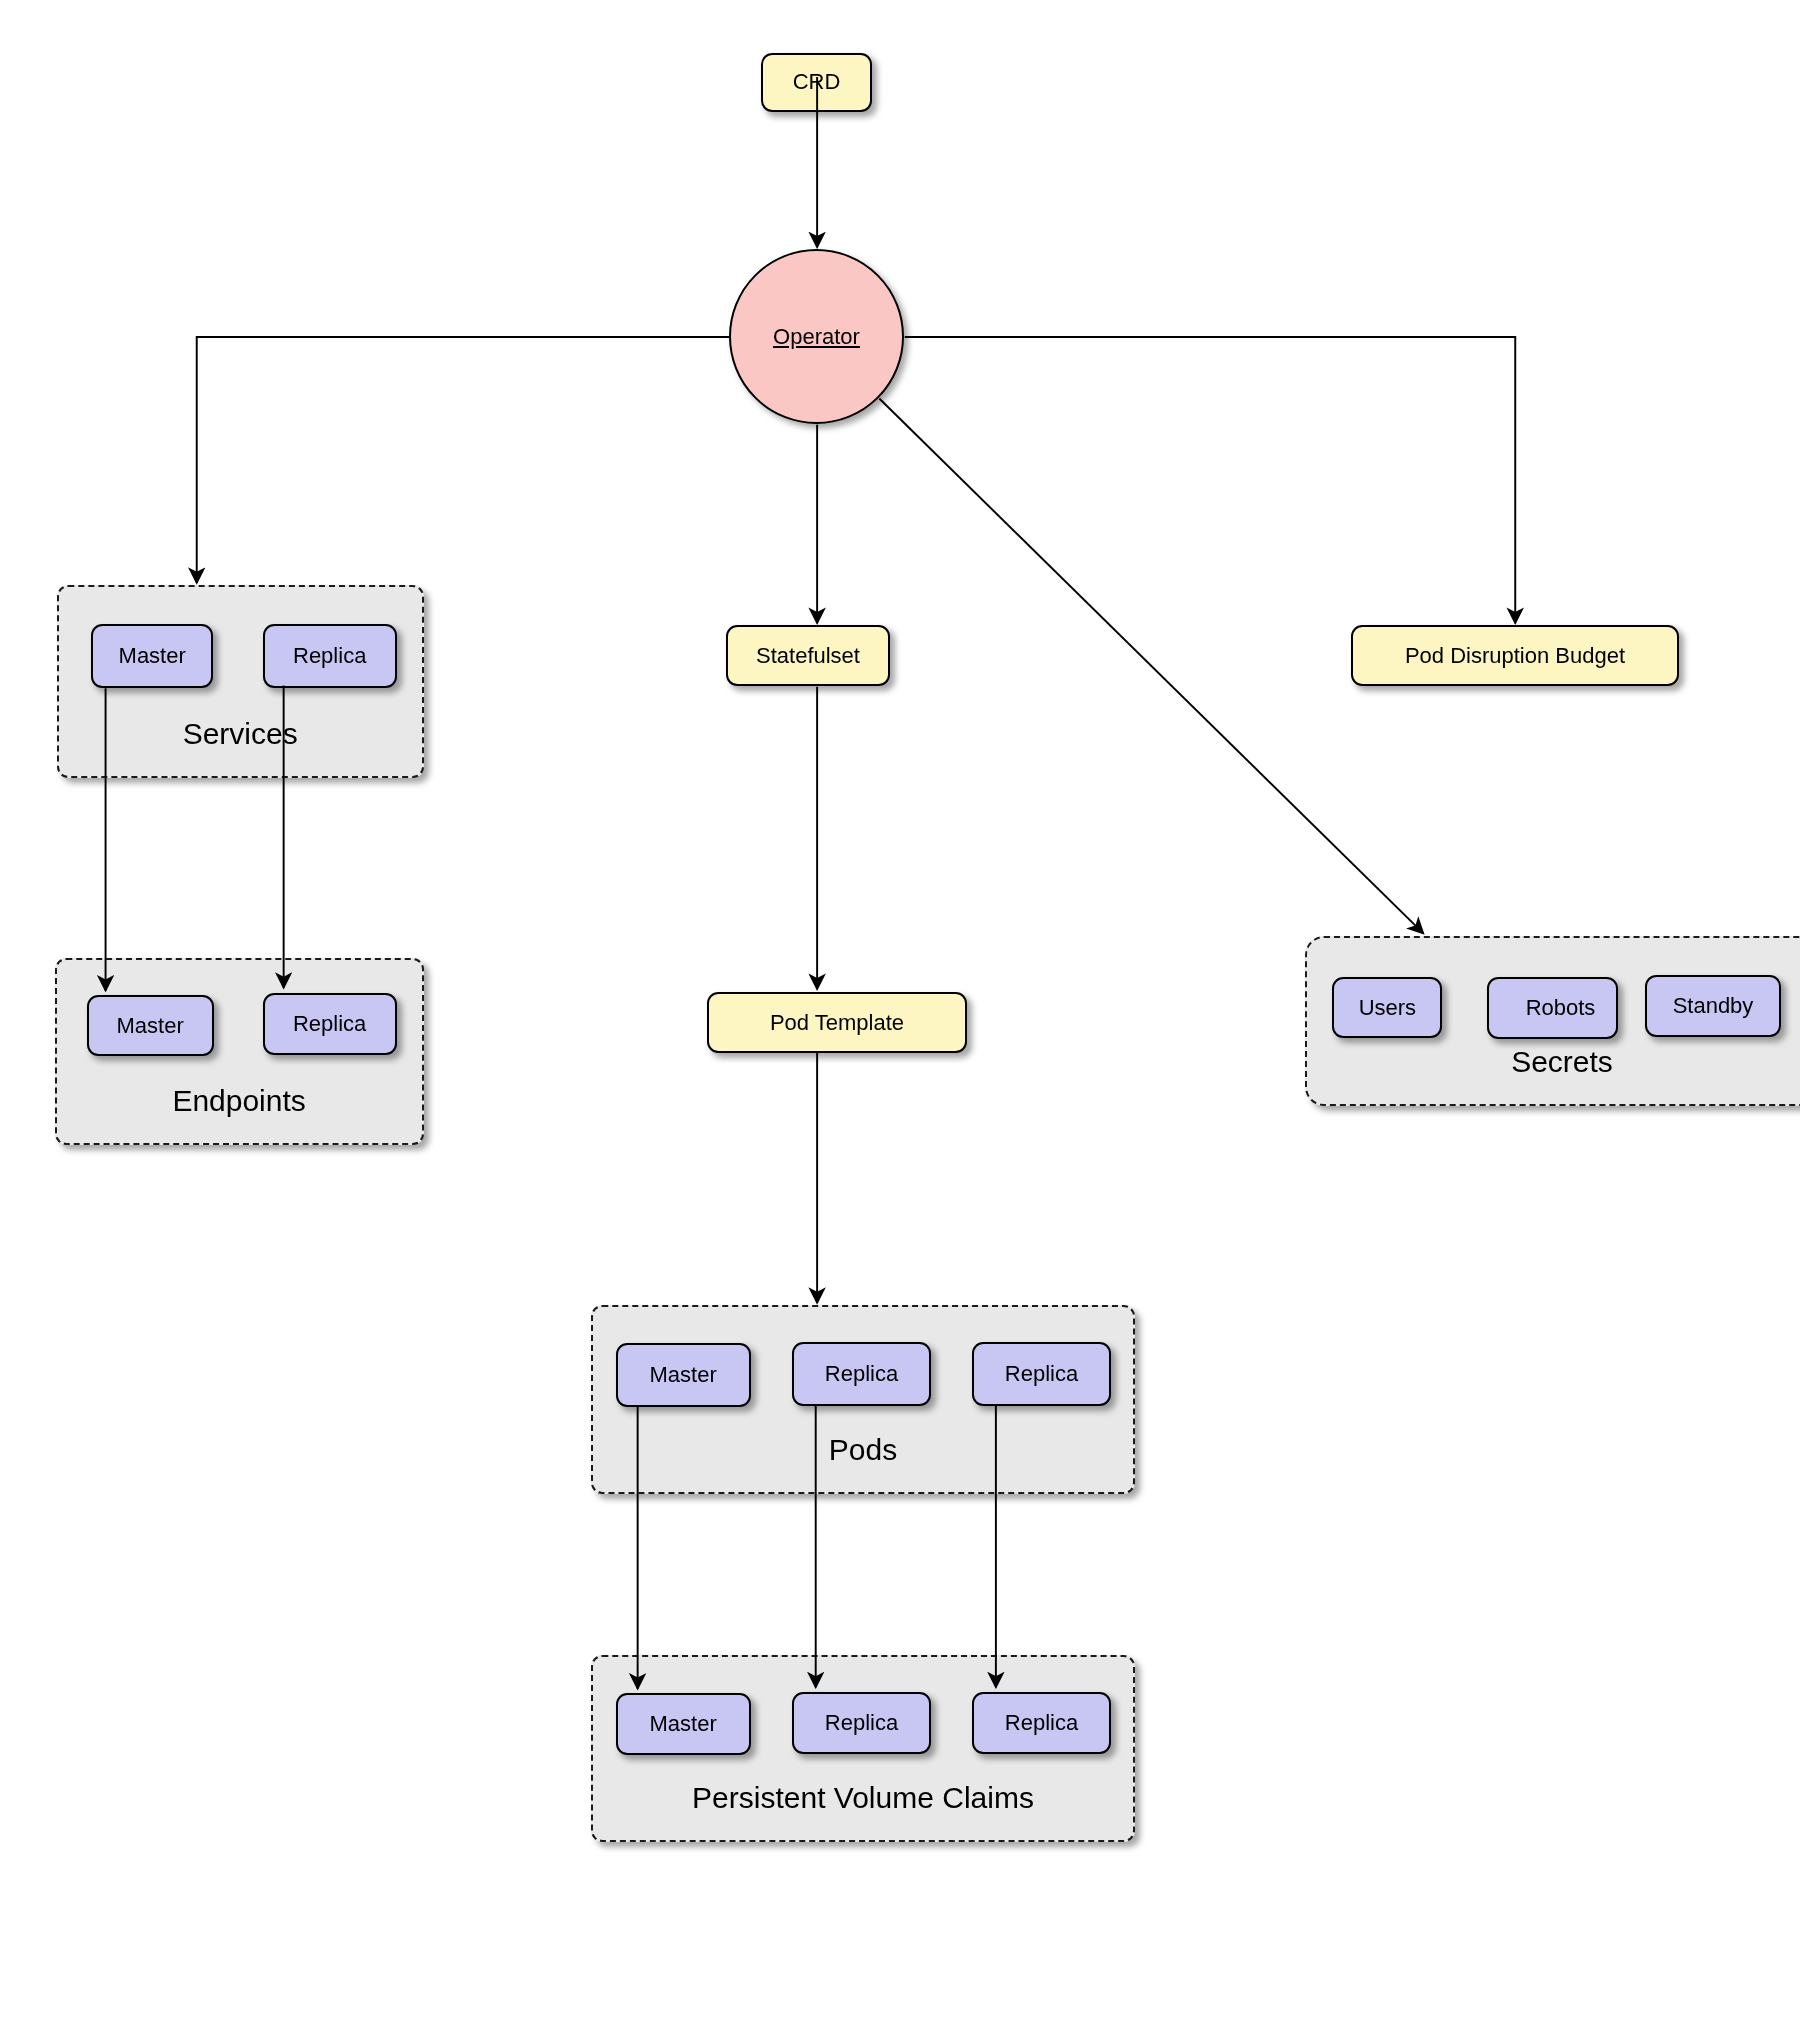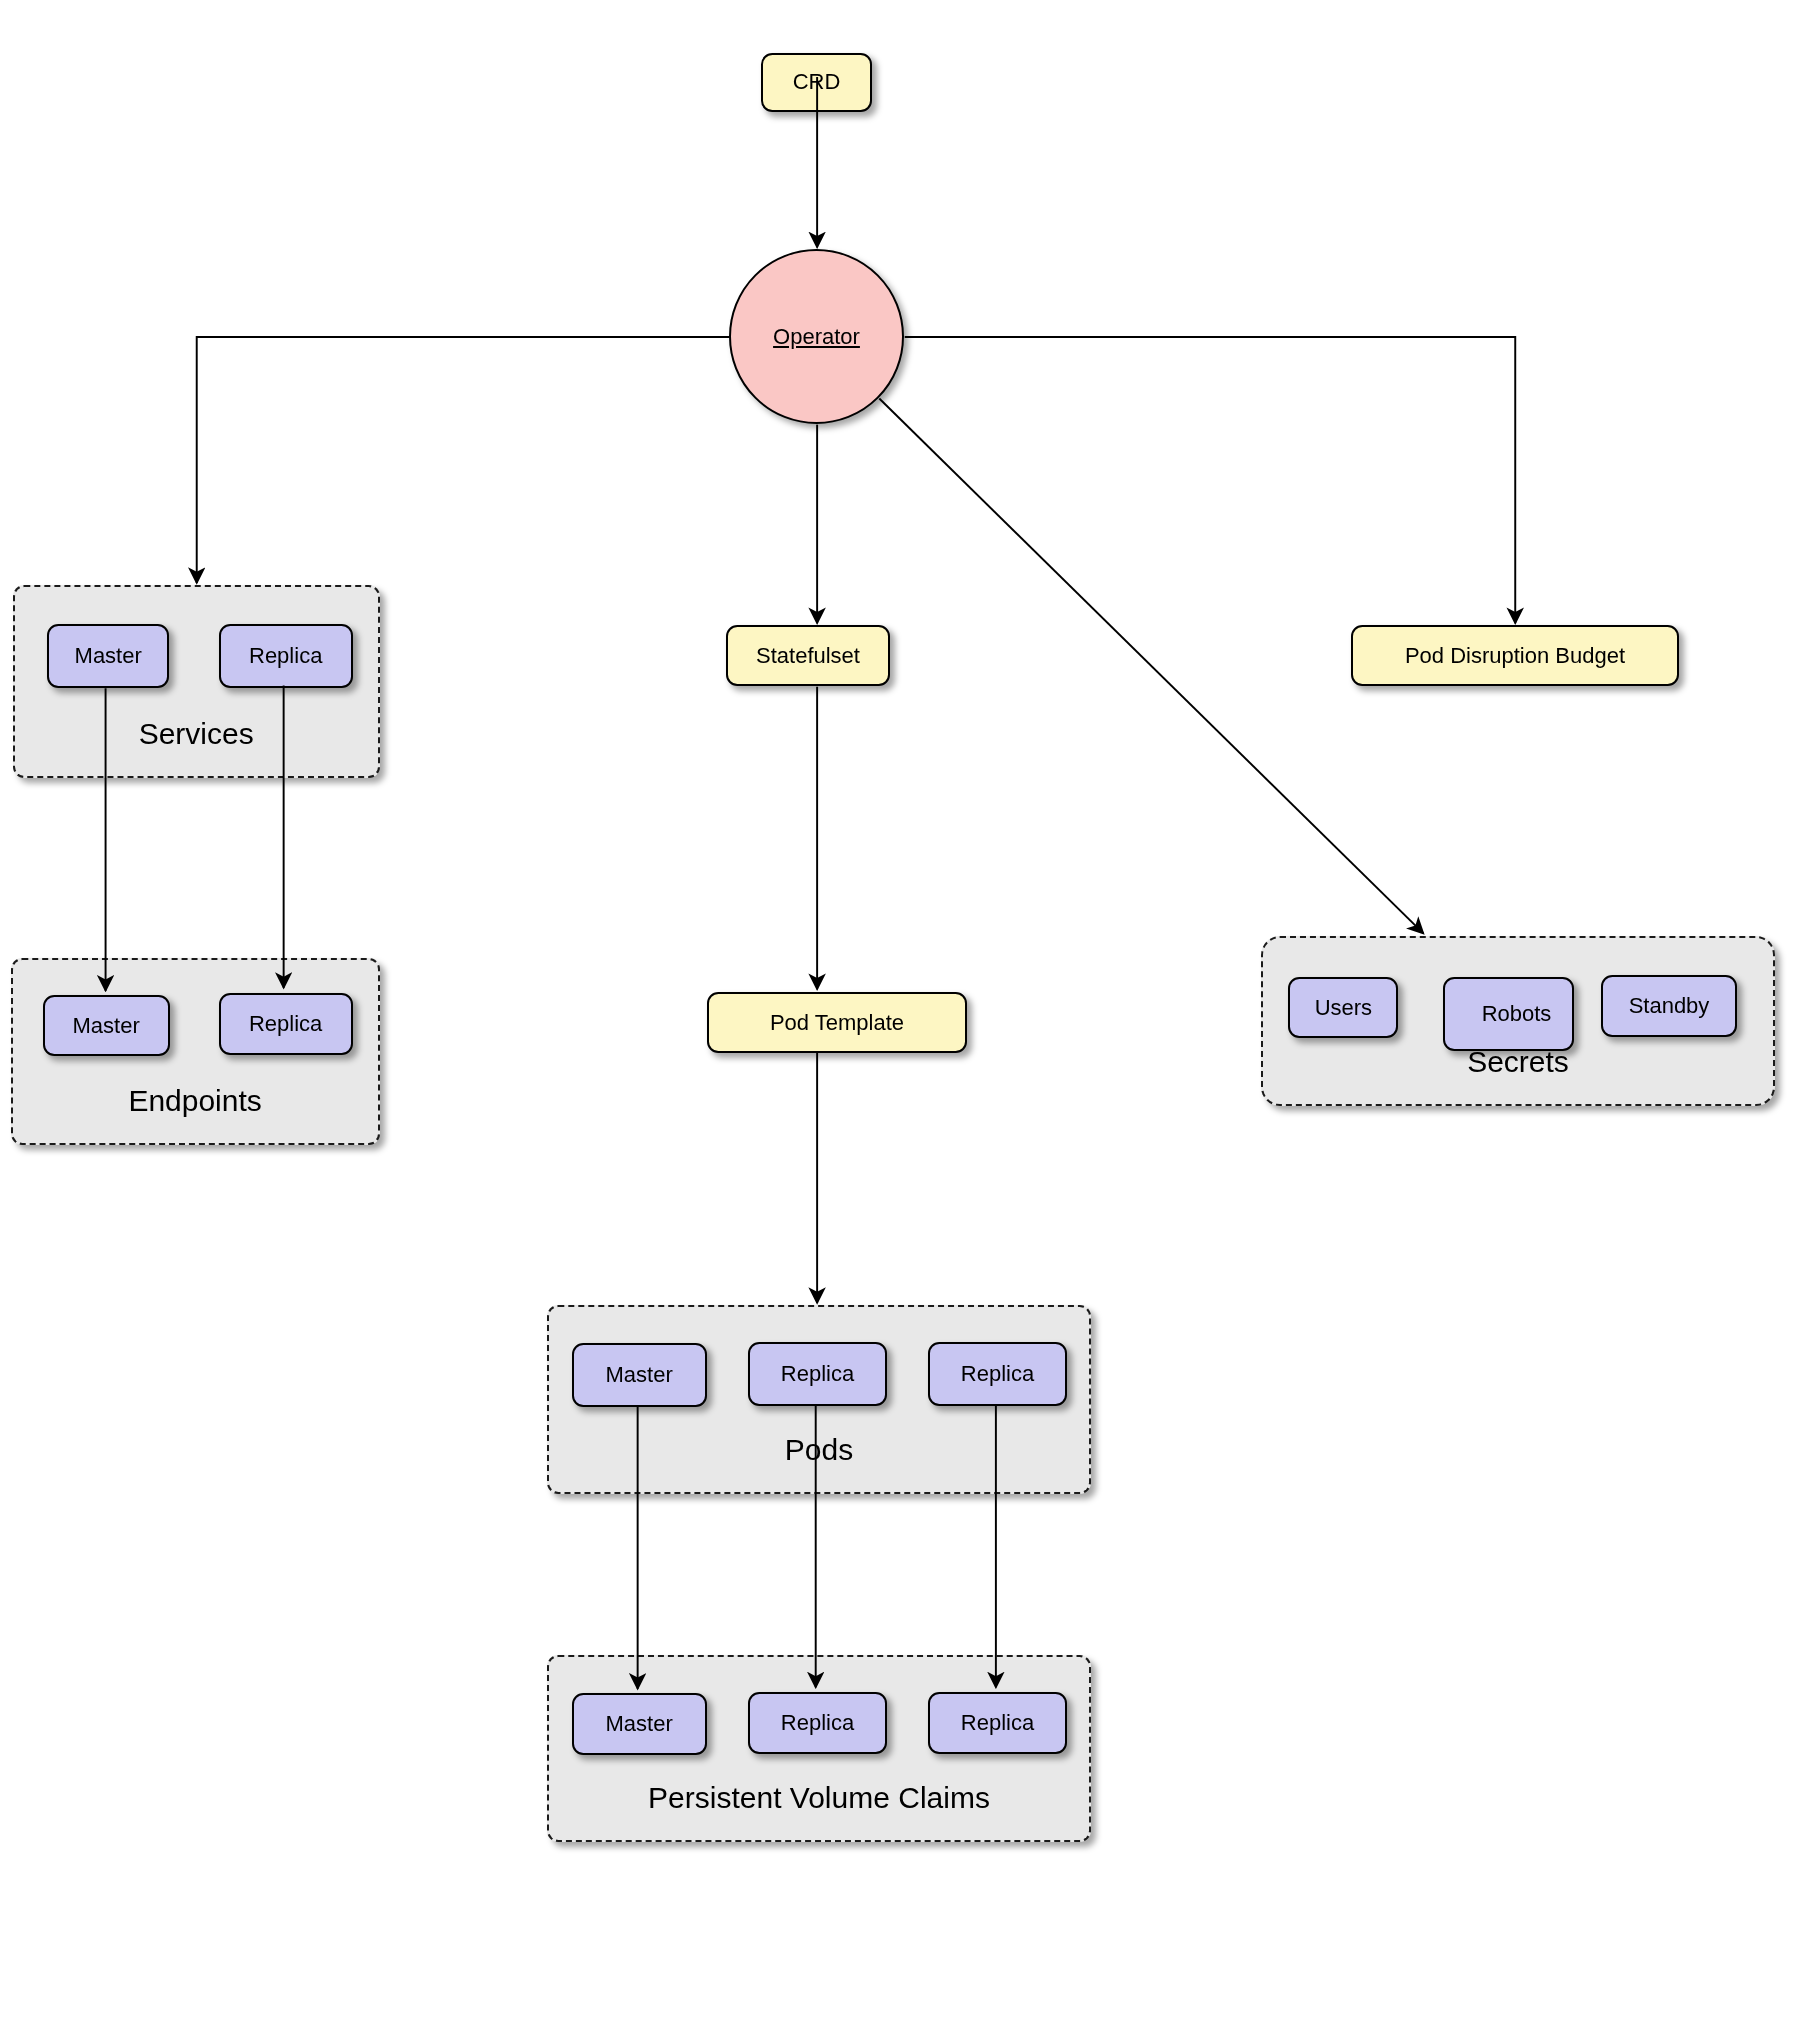--- a/index.html
+++ b/index.html
@@ -51,20 +51,21 @@
     z-index: 5;
     text-decoration: underline;
   }
   .group {
     position: absolute;
     border: 2.1px dashed #1a1a1a;
     border-radius: 11.3px;
     background: var(--group-fill, #E8E8E8);
     box-shadow: 5px 5px 6.4px rgba(0,0,0,0.35);
     z-index: 1;
+    margin-left: 44px;
   }
   .group-label {
     position: absolute;
     left: 0; right: 0;
     bottom: 25.4px;
     text-align: center;
     font-size: 30px;
   }
 </style>
 </head>
@@ -109,21 +110,21 @@
   </div>
 
   <div class="group" style="left:10.6px; top:958px; width:369px; height:187px;">
     <div class="node purple" style="left:30px; top:35px; width:127px; height:61px;">Master</div>
     <div class="node purple" style="left:206px; top:32.5px; width:134px; height:62px;">Replica</div>
     <div class="group-label">Endpoints</div>
   </div>
 
   <div class="group" style="left:1261px; top:936px; width:514px; height:170px;border-radius:19px;">
     <div class="node purple" style="left:25.4px; top:39px; width:110px; height:61px;">Users</div>
-    <div class="node purple" style="left:180px; top:39px; width:131px; height:74px;padding-left:16px;">Robots</div>
+    <div class="node purple" style="left:180px; top:39px; width:131px; height:62px;padding-left:16px;">Robots</div>
     <div class="node purple" style="left:338px; top:37px; width:136px; height:62px;">Standby</div>
     <div class="group-label">Secrets</div>
   </div>
 
   <div class="group" style="left:547px; top:1305px; width:544px; height:189px;">
     <div class="node purple" style="left:22.6px; top:36px; width:135px; height:64px;">Master</div>
     <div class="node purple" style="left:199px; top:35px; width:139px; height:64px;">Replica</div>
     <div class="node purple" style="left:379px; top:35px; width:139px; height:64px;">Replica</div>
     <div class="group-label">Pods</div>
   </div>

